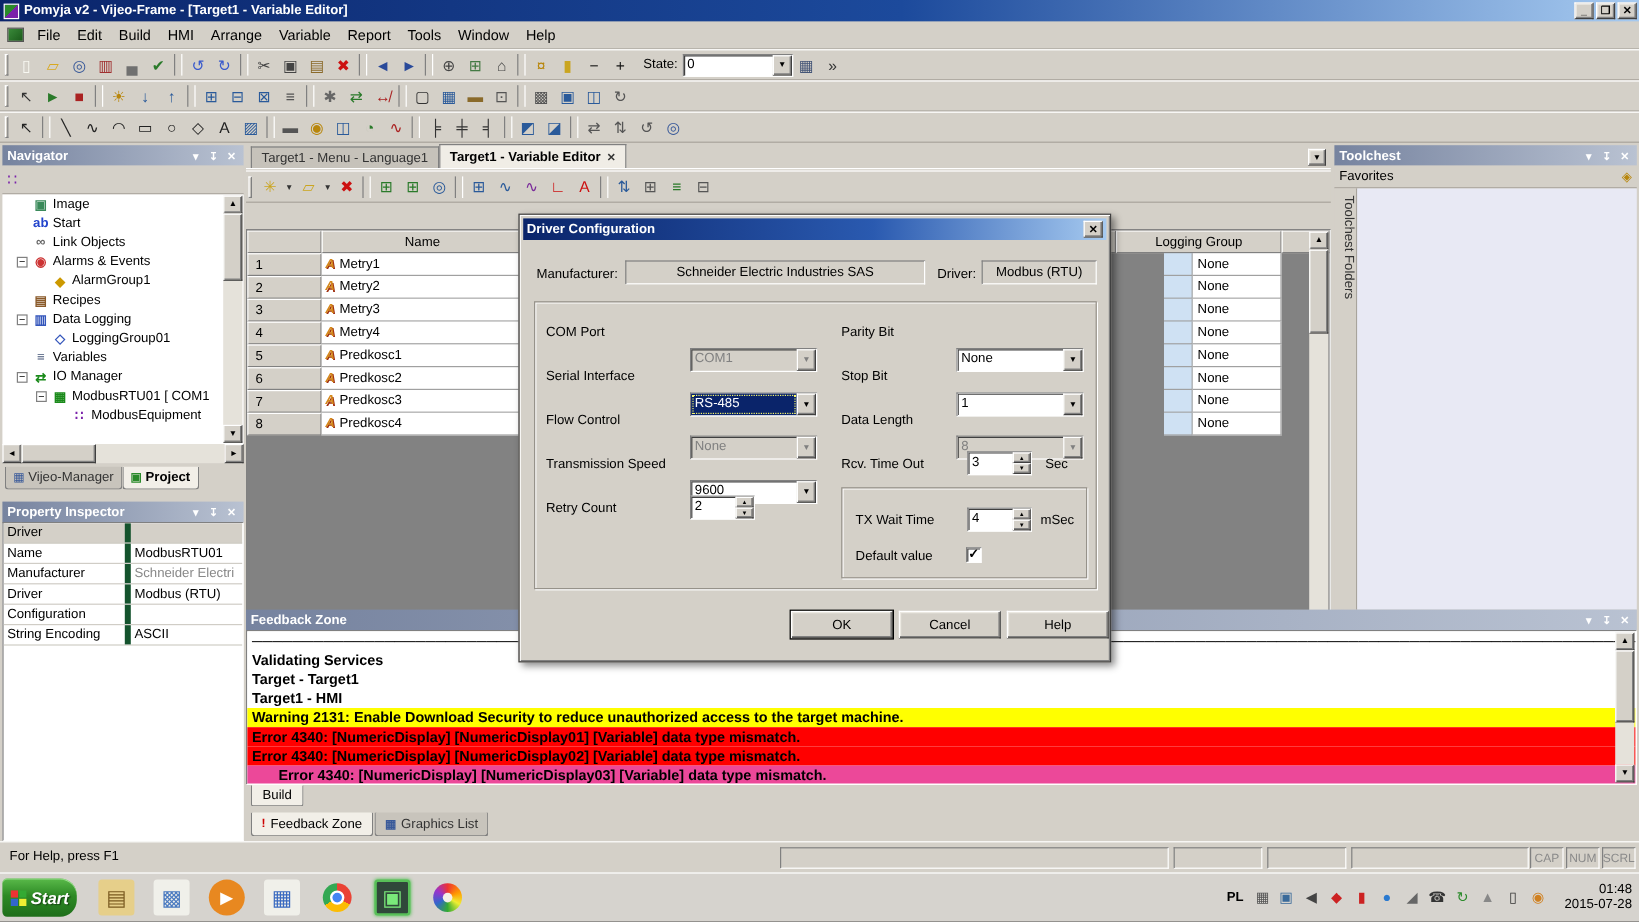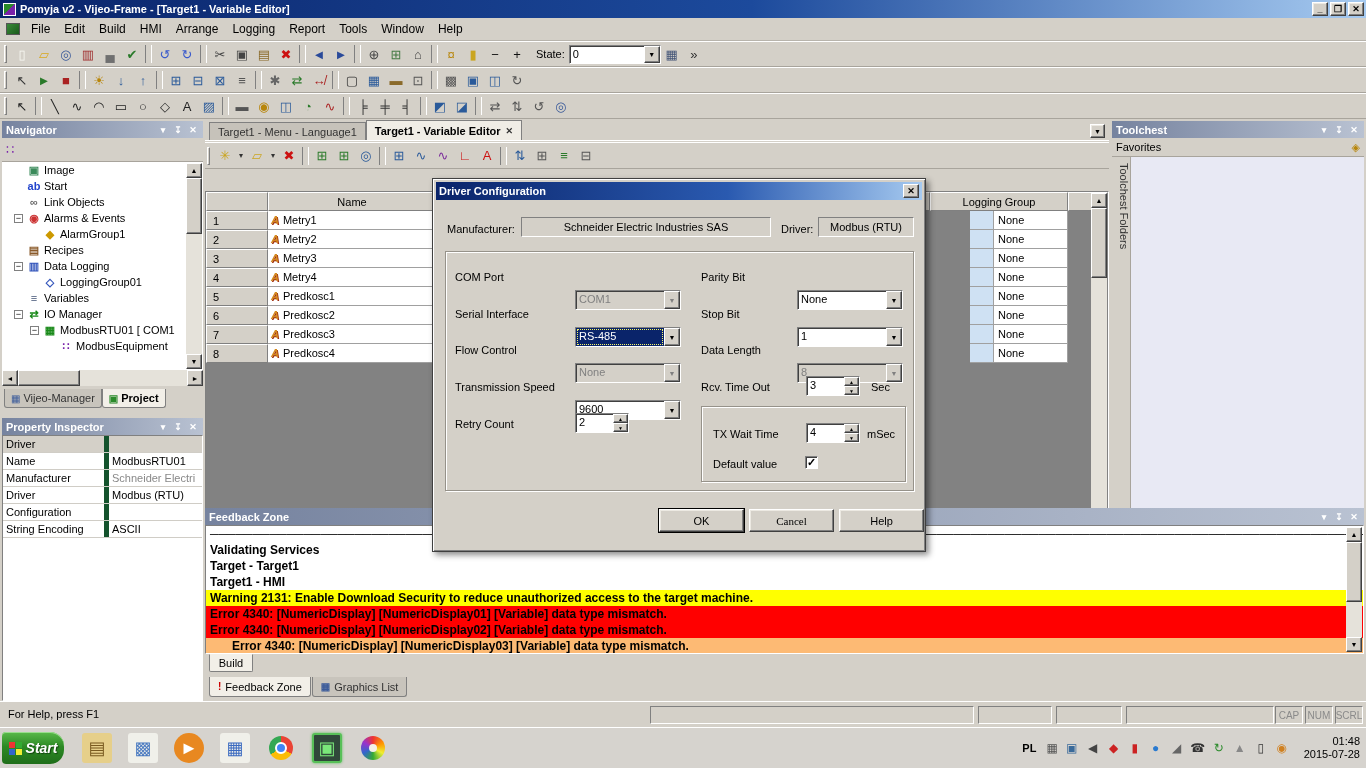--- a/index.html
+++ b/index.html
@@ -168,21 +168,21 @@
 
   <div class="menubar">
     <span class="mdiicon"></span>
     <div class="menuitems">
 
     <span class="menuitem">File</span>
         <span class="menuitem">Edit</span>
         <span class="menuitem">Build</span>
         <span class="menuitem">HMI</span>
         <span class="menuitem">Arrange</span>
-        <span class="menuitem">Logging</span>
+        <span class="menuitem">Variable</span>
         <span class="menuitem">Report</span>
         <span class="menuitem">Tools</span>
         <span class="menuitem">Window</span>
         <span class="menuitem">Help</span>
       </div>
   </div>
 
   <div class="tbrow" style="top:41px;">
     <span class="grip"></span>
     <div class="tbicons">
@@ -655,21 +655,21 @@
           <div class="fline" style="background: rgb(255, 255, 255);">Target - Target1</div>
 
           <div class="fline" style="background: rgb(255, 255, 255);">Target1 - HMI</div>
 
           <div class="fline" style="background: rgb(255, 255, 0);">Warning 2131: Enable Download Security to reduce unauthorized access to the target machine.</div>
 
           <div class="fline" style="background: rgb(255, 0, 0);">Error 4340: [NumericDisplay] [NumericDisplay01] [Variable] data type mismatch.</div>
 
           <div class="fline" style="background: rgb(255, 0, 0);">Error 4340: [NumericDisplay] [NumericDisplay02] [Variable] data type mismatch.</div>
 
-          <div class="fline" style="background: #fdba74; padding-left: 26px;">Error 4340: [NumericDisplay] [NumericDisplay03] [Variable] data type mismatch.</div>
+          <div class="fline" style="background: #ec4899; padding-left: 26px;">Error 4340: [NumericDisplay] [NumericDisplay03] [Variable] data type mismatch.</div>
         </div>
       <div class="vscroll" style="top:1px;right:1px;bottom:1px;">
         <span class="sbtn" style="height:15px;">▲</span>
         <span class="strack">
             <span class="sthumb" style="left:0;right:0;top:0;height:60px;"></span>
           </span>
         <span class="sbtn" style="height:15px;">▼</span>
       </div>
     </div>
     <div class="buildtab" style="left:4px;top:146px;width:44px;height:18px;">
@@ -855,21 +855,21 @@
       </span>
     </span>
     <span class="dlabel" style="left:434px;top:249px;">mSec</span>
 
     <span class="dlabel" style="left:280px;top:279px;">Default value</span>
     <span class="chk" style="left:372px;top:277px;">✓</span>
 
     <div class="dbtn default" style="left:226px;top:330px;">
         <span>OK</span>
       </div>
-    <div class="dbtn" style="left:316px;top:330px;font-family:Liberation Serif, serif;">
+    <div class="dbtn" style="left:316px;top:330px;">
         <span>Cancel</span>
       </div>
     <div class="dbtn" style="left:406px;top:330px;">
         <span>Help</span>
       </div>
   </div>
 
 </div>
 
 </body></html>

